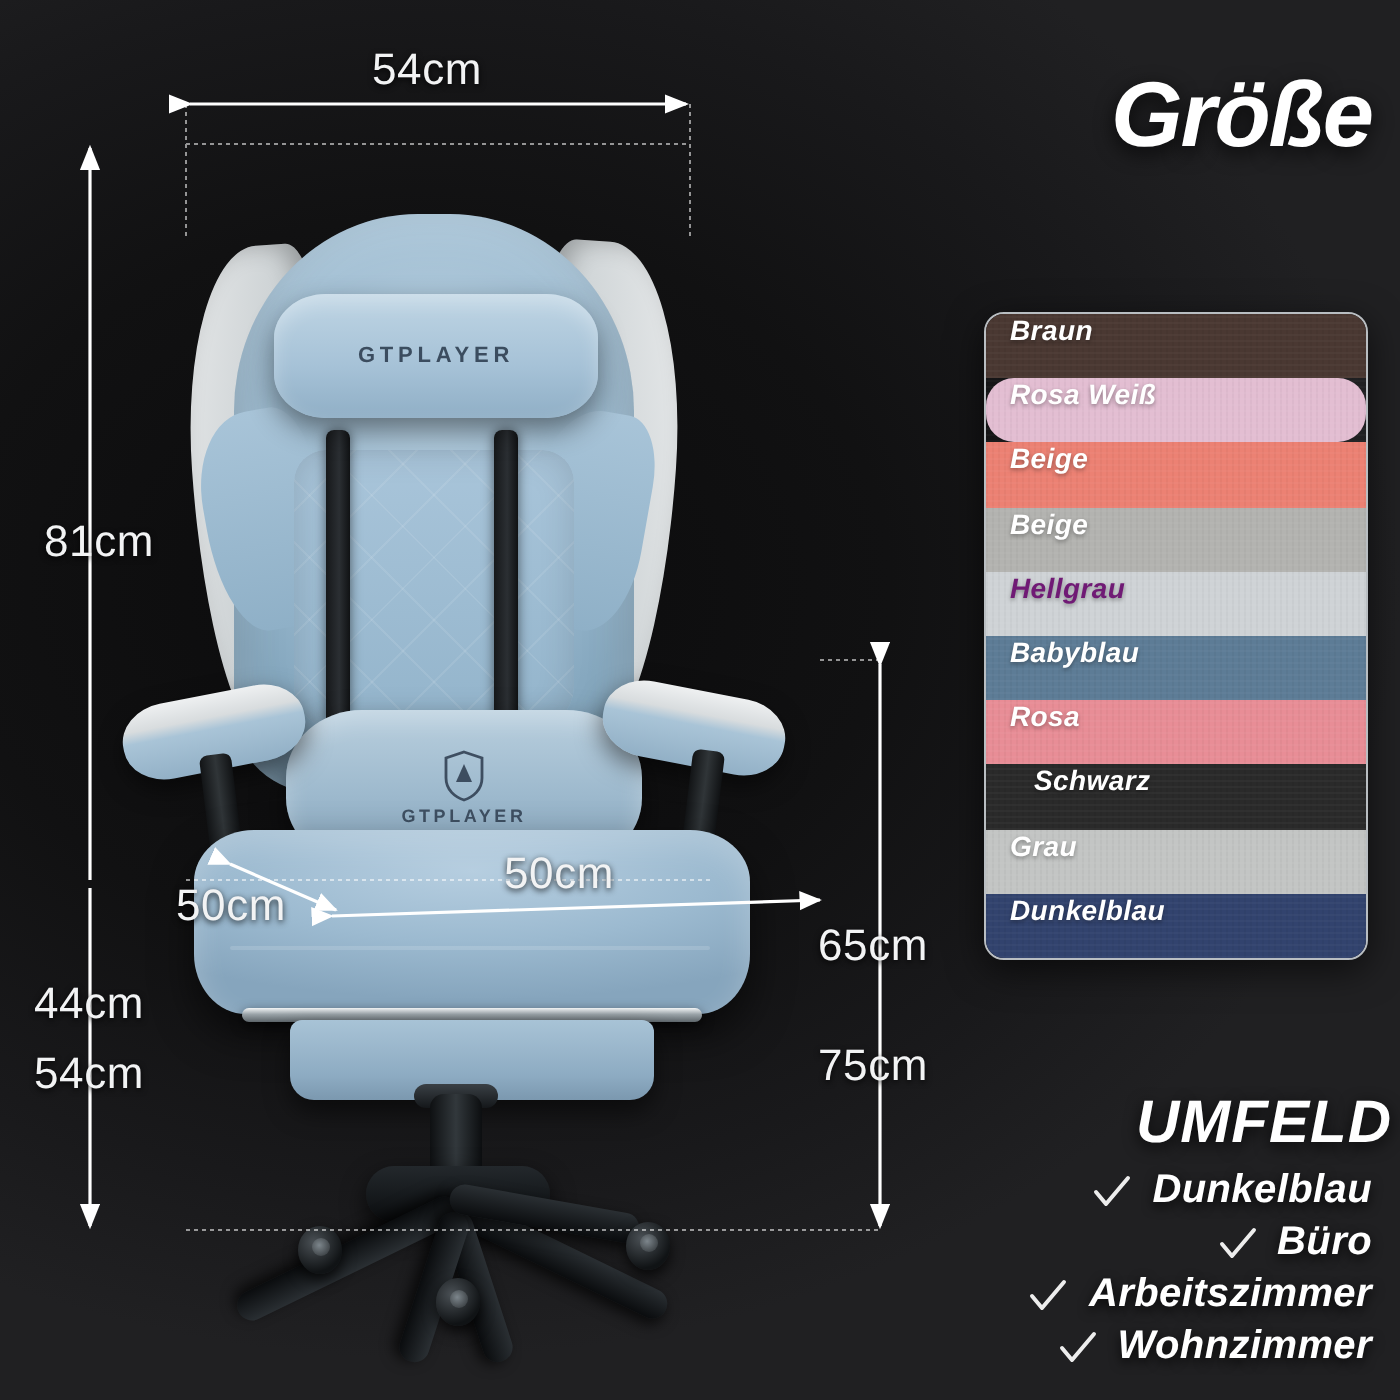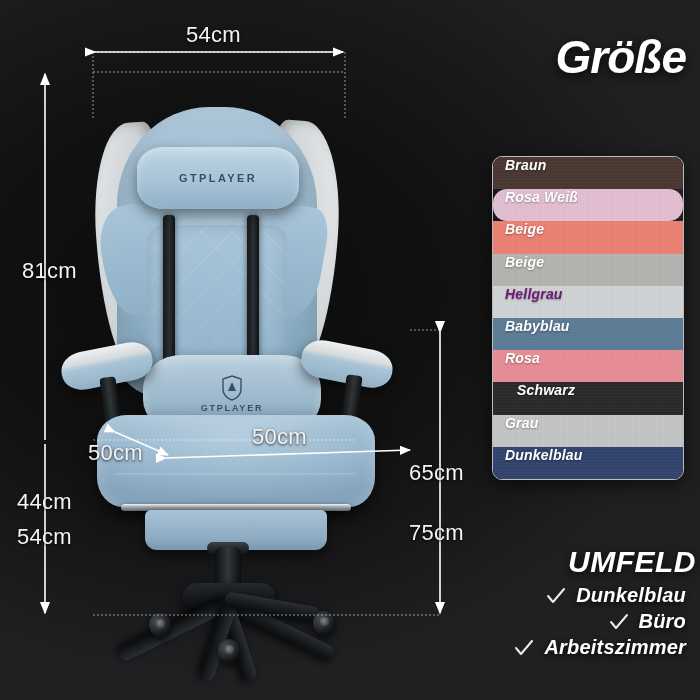--- a/index.html
+++ b/index.html
@@ -391,15 +391,21 @@
               <path d="M2 9 L7 15 L18 2" fill="none" stroke="#ffffff" stroke-width="2" stroke-linecap="round" stroke-linejoin="round" opacity=".92"></path>
             </svg></span>
           <span class="txt">Büro</span>
         </div>
         <div class="umrow">
           <span class="chk"><svg viewBox="0 0 20 18" width="20" height="18">
               <path d="M2 9 L7 15 L18 2" fill="none" stroke="#ffffff" stroke-width="2" stroke-linecap="round" stroke-linejoin="round" opacity=".92"></path>
             </svg></span>
           <span class="txt">Arbeitszimmer</span>
         </div>
+        <div class="umrow">
+          <span class="chk"><svg viewBox="0 0 20 18" width="20" height="18">
+              <path d="M2 9 L7 15 L18 2" fill="none" stroke="#ffffff" stroke-width="2" stroke-linecap="round" stroke-linejoin="round" opacity=".92"></path>
+            </svg></span>
+          <span class="txt">Wohnzimmer</span>
+        </div>
       </div>
   </div>
 </div>
 
 </body></html>

